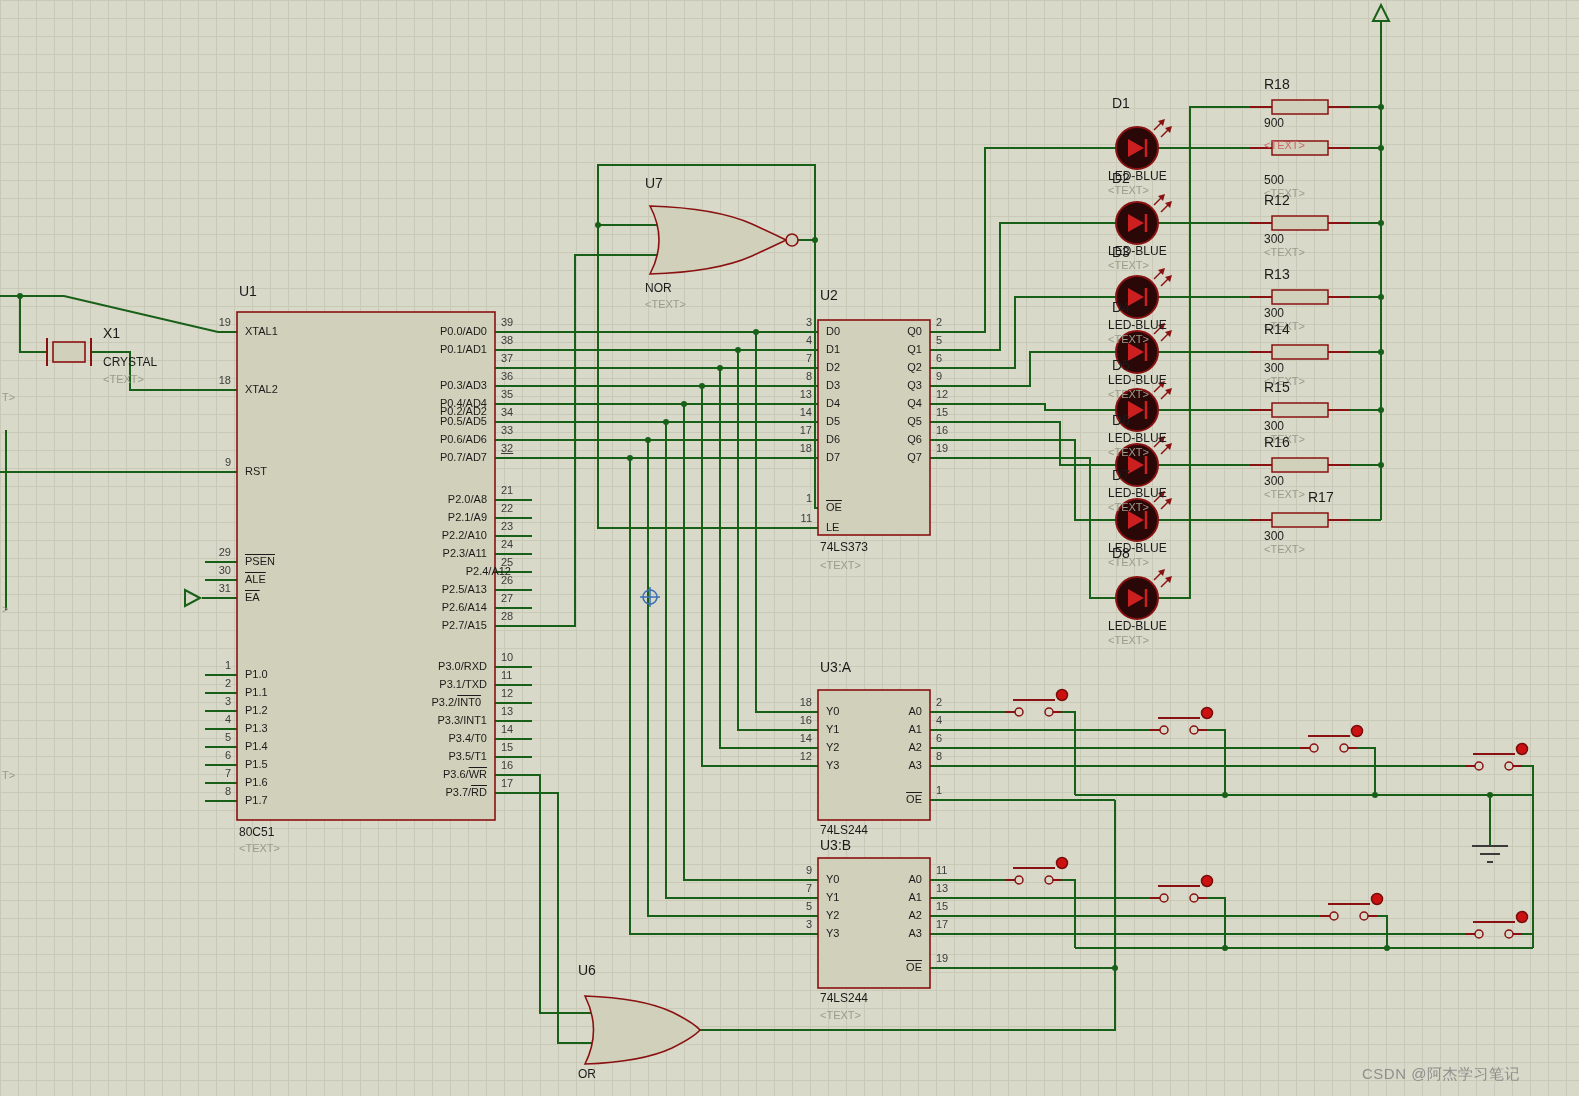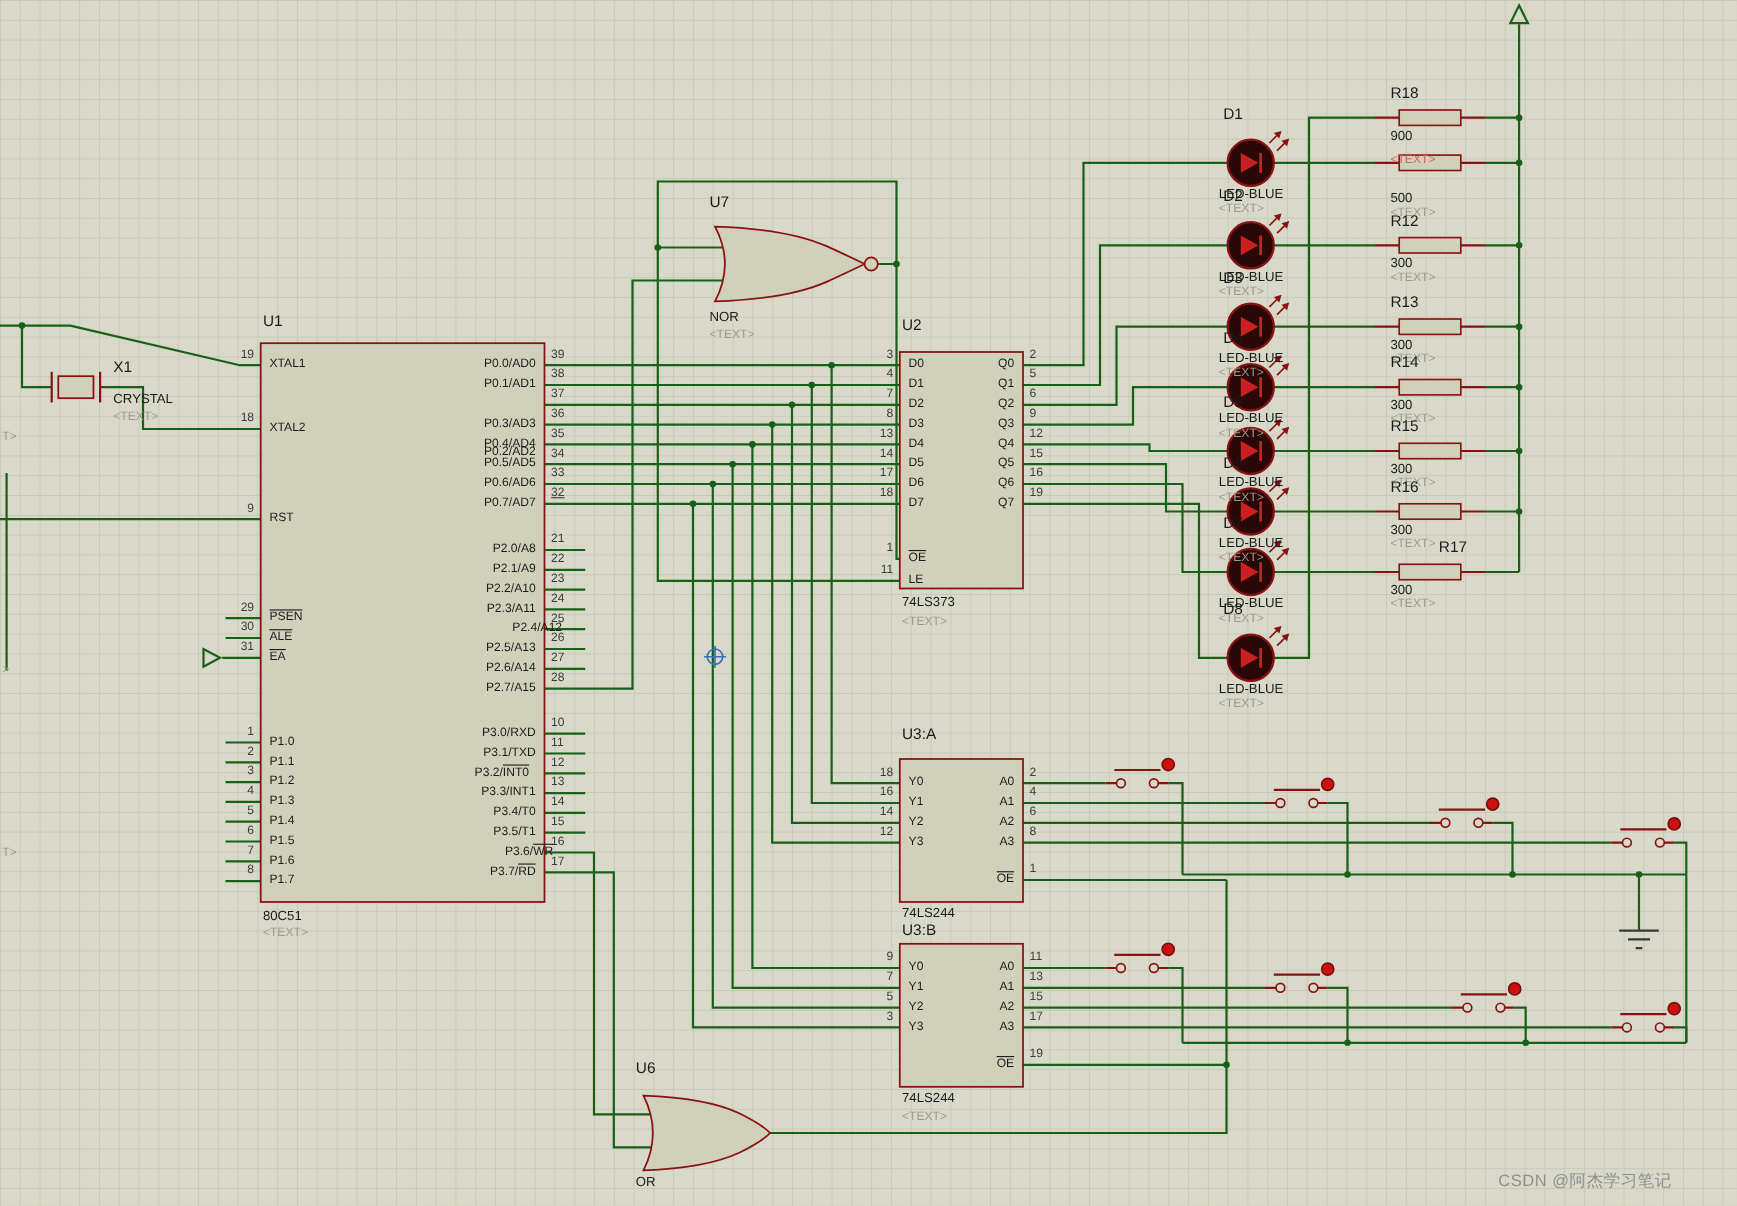--- a/index.html
+++ b/index.html
@@ -448,21 +448,21 @@
     <div class="t name ra" style="left: 487px; top: 679px;"><span>P3.1/TXD</span><span class="ob"></span></div>
     <div class="t num" style="left: 501px; top: 688px;">12</div>
     <div class="t name ra" style="left: 481px; top: 697px;"><span>P3.2/</span><span class="ob">INT0</span></div>
     <div class="t num" style="left: 501px; top: 706px;">13</div>
     <div class="t name ra" style="left: 487px; top: 715px;"><span>P3.3/INT1</span><span class="ob"></span></div>
     <div class="t num" style="left: 501px; top: 724px;">14</div>
     <div class="t name ra" style="left: 487px; top: 733px;"><span>P3.4/T0</span><span class="ob"></span></div>
     <div class="t num" style="left: 501px; top: 742px;">15</div>
     <div class="t name ra" style="left: 487px; top: 751px;"><span>P3.5/T1</span><span class="ob"></span></div>
     <div class="t num" style="left: 501px; top: 760px;">16</div>
-    <div class="t name ra" style="left: 487px; top: 769px; margin-left: 16px;"><span>P3.6/</span><span class="ob">WR</span></div>
+    <div class="t name ra" style="left: 487px; top: 769px;"><span>P3.6/</span><span class="ob">WR</span></div>
     <div class="t num" style="left: 501px; top: 778px;">17</div>
     <div class="t name ra" style="left: 487px; top: 787px;"><span>P3.7/</span><span class="ob">RD</span></div>
     <div class="t num ra" style="left: 812px; top: 317px;">3</div>
     <div class="t name" style="left: 826px; top: 326px;"><span>D0</span><span class="ob"></span></div>
     <div class="t num ra" style="left: 812px; top: 335px;">4</div>
     <div class="t name" style="left: 826px; top: 344px;"><span>D1</span><span class="ob"></span></div>
     <div class="t num ra" style="left: 812px; top: 353px;">7</div>
     <div class="t name" style="left: 826px; top: 362px;"><span>D2</span><span class="ob"></span></div>
     <div class="t num ra" style="left: 812px; top: 371px;">8</div>
     <div class="t name" style="left: 826px; top: 380px;"><span>D3</span><span class="ob"></span></div>

